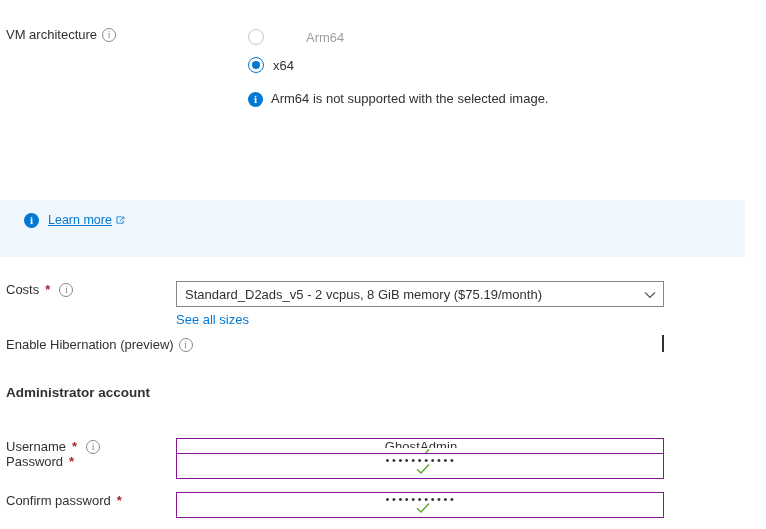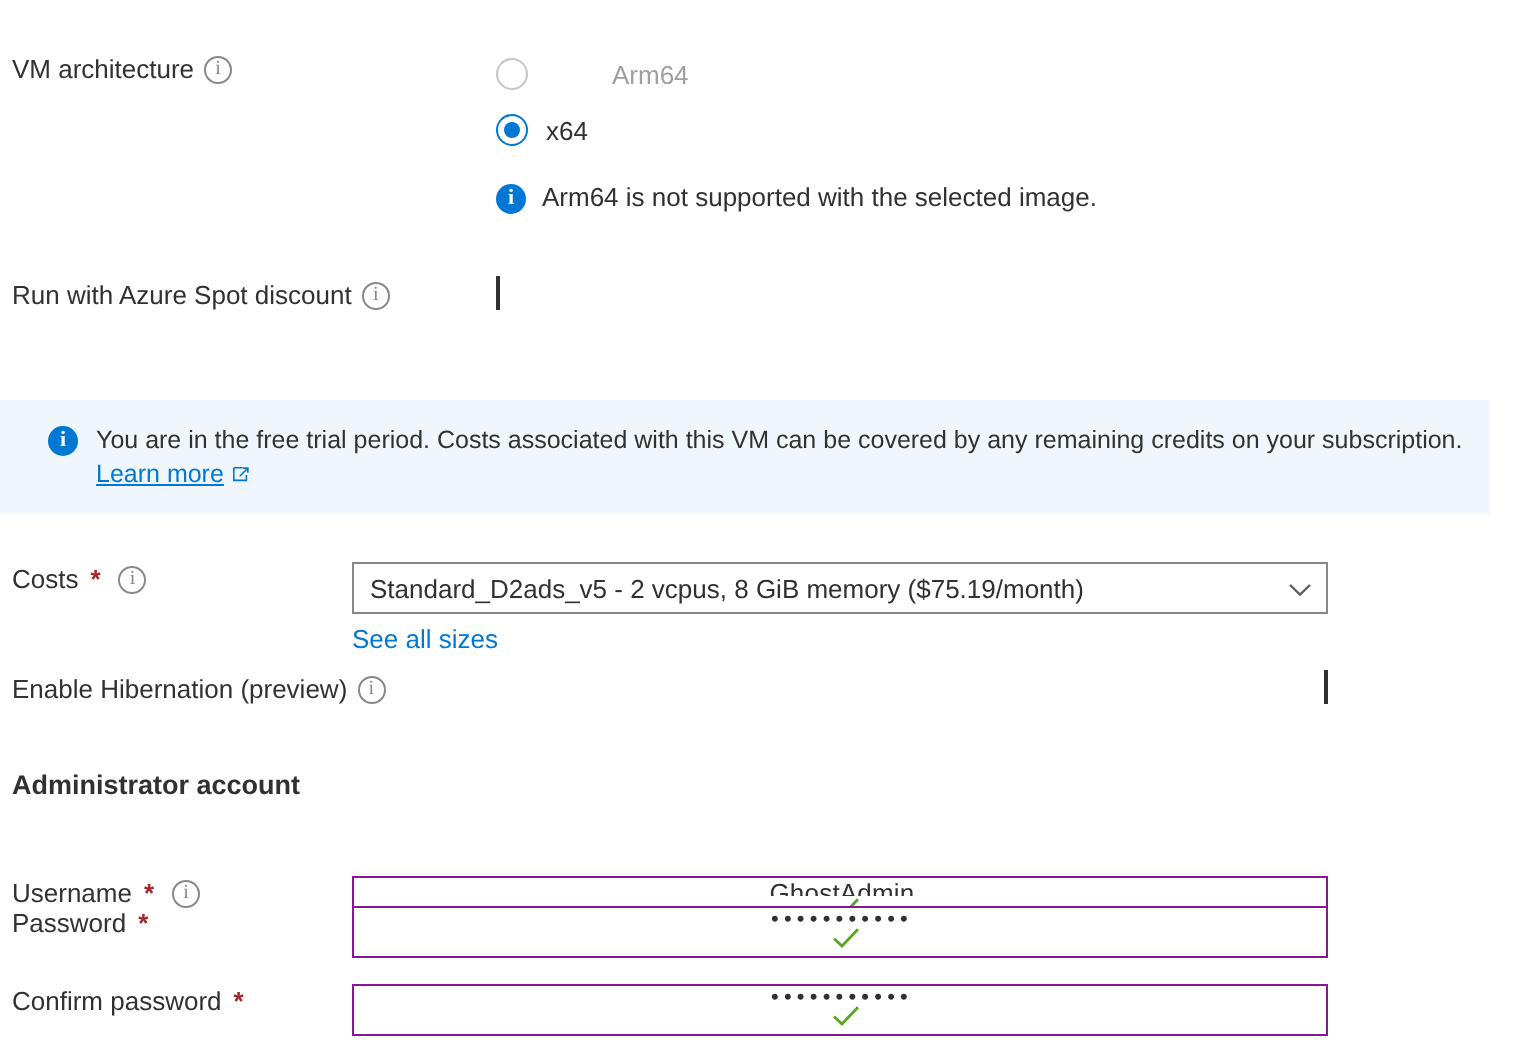--- a/index.html
+++ b/index.html
@@ -278,34 +278,24 @@
         <span class="radio checked"></span>
         <span class="radio-label">x64</span>
       </div>
       <div class="inline-msg" style="margin-top:15px;">
         <span class="info-filled"></span>
         <span>Arm64 is not supported with the selected image.</span>
       </div>
     </div>
   </div>
 
-  <div class="row" style="top:139px;">
-    <div class="label-col">
-      <span>Run with Azure Spot discount</span>
-      <span class="info-i"></span>
-    </div>
-    <div class="field-col">
-      <span class="checkbox"></span>
-    </div>
-  </div>
 
   <div class="banner">
     <span class="banner-icon info-filled"></span>
     <div>
-      <div class="banner-text">You are in the free trial period. Costs associated with this VM can be covered by any remaining credits on your subscription.</div>
       <div>
         <span class="banner-link">Learn more</span><span class="ext-icon"><svg width="9" height="9" viewBox="0 0 10 10">
               <path d="M1 1 H6 M1 1 V8 H8 V5" fill="none" stroke="#0078d4" stroke-width="0.9"></path>
               <path d="M4.3 5.7 L8.6 1.4" stroke="#0078d4" stroke-width="0.9" fill="none"></path>
               <path d="M6.2 1.2 H8.8 V3.8" fill="none" stroke="#0078d4" stroke-width="0.9"></path>
             </svg></span>
       </div>
     </div>
   </div>
 

